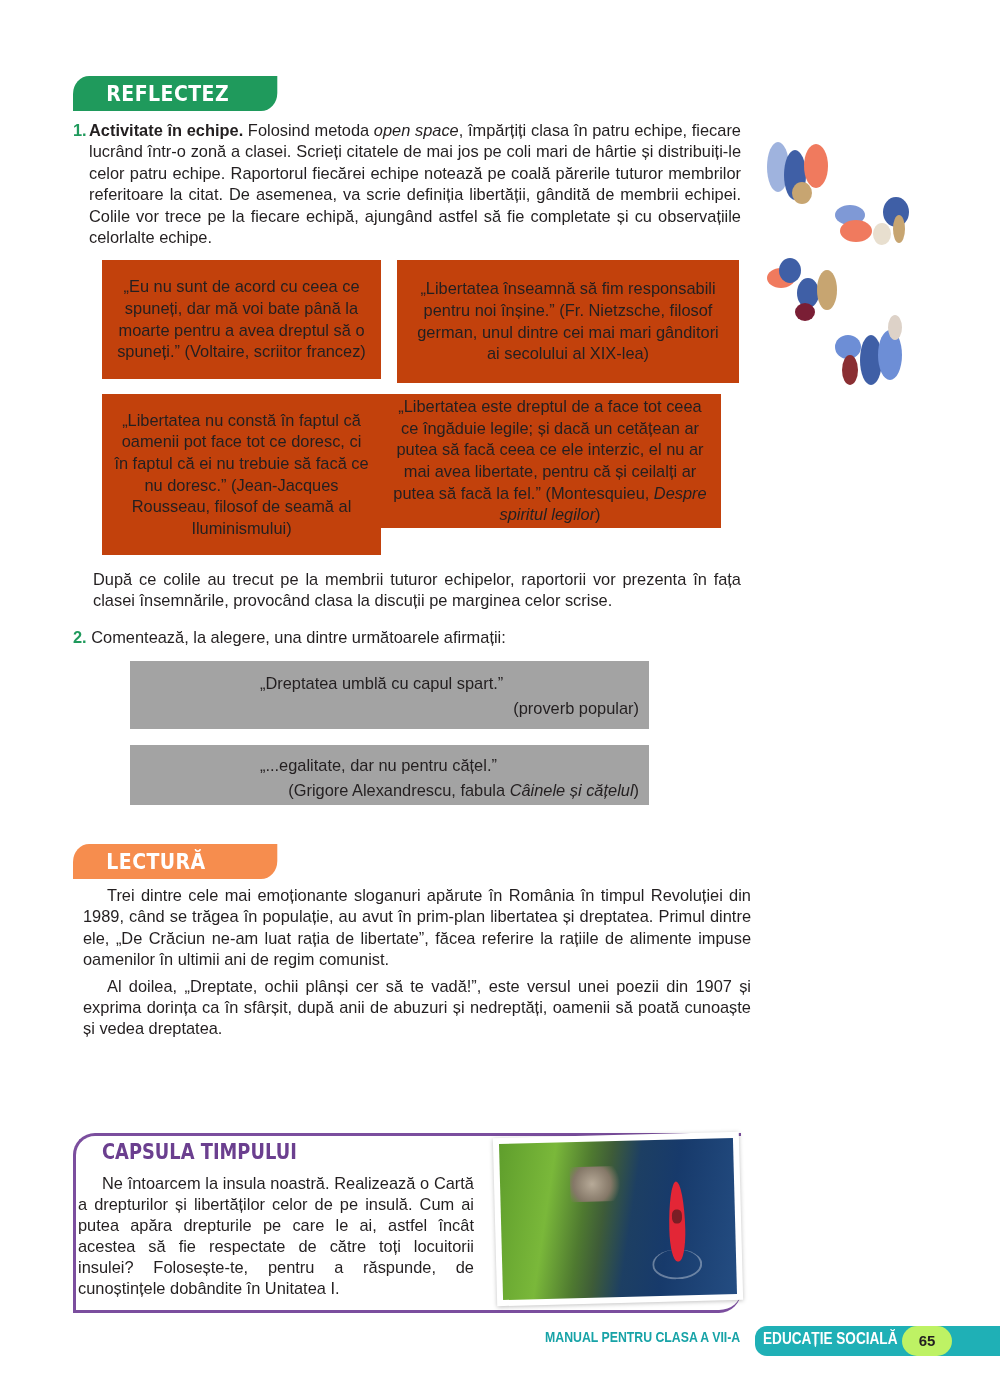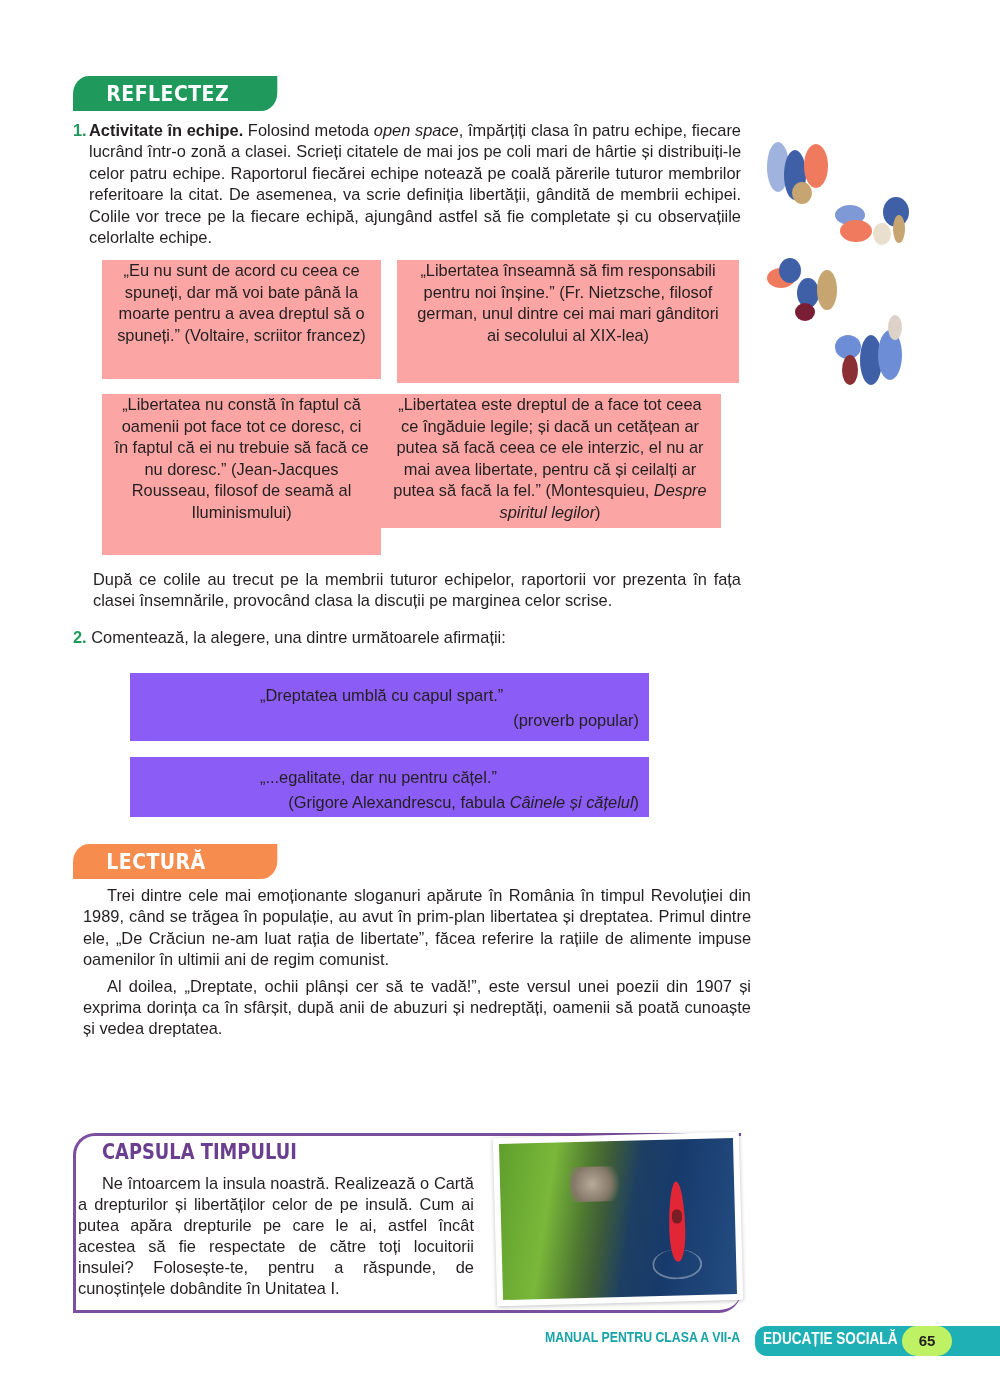--- a/index.html
+++ b/index.html
@@ -18,33 +18,33 @@
 
   .para { position: absolute; font-size: 16.4px; line-height: 21.4px; text-align: justify; }
   .para .num { color: #1f9a5c; font-weight: bold; }
   .para b { font-weight: bold; }
 
   .task1 { left: 73px; top: 120px; width: 668px; }
   .task1 .body { display: block; margin-left: 16px; }
   .num-abs { position: absolute; left: 0; top: 0; }
 
   .quote-box {
-    position: absolute; background: #fca5a5; font-size: 16.4px; line-height: 21.6px;
-    text-align: center; display: flex; align-items: flex-start; justify-content: center;
+    position: absolute; background: #c2410c; font-size: 16.4px; line-height: 21.6px;
+    text-align: center; display: flex; align-items: center; justify-content: center;
     padding: 0 12px;
   }
   .q1 { left: 102px; top: 260px; width: 279px; height: 119px; }
   .q2 { left: 397px; top: 260px; width: 342px; height: 123px; }
   .q3 { left: 102px; top: 394px; width: 279px; height: 161px; }
   .q4 { left: 379px; top: 394px; width: 342px; height: 134px; }
 
   .after { left: 93px; top: 569px; width: 648px; }
   .task2 { left: 73px; top: 627px; width: 668px; }
 
-  .prov-box { position: absolute; left: 130px; width: 519px; background: #8b5cf6; font-size: 16.4px; line-height: 25px; padding-right: 10px; margin-top: 12px; }
+  .prov-box { position: absolute; left: 130px; width: 519px; background: #a3a3a3; font-size: 16.4px; line-height: 25px; padding-right: 10px; }
   .p1 { top: 661px; height: 68px; padding-top: 10px; }
   .p2 { top: 745px; height: 60px; padding-top: 8px; }
   .prov-line1 { display: block; text-align: left; padding-left: 130px; }
   .prov-line2 { display: block; text-align: right; }
 
   .lect { left: 73px; top: 885px; width: 668px; text-indent: 24px; margin-left: 10px; }
   .lect p { margin-bottom: 5px; }
 
   .capsula {
     position: absolute; left: 73px; top: 1133px; width: 668px; height: 180px;

